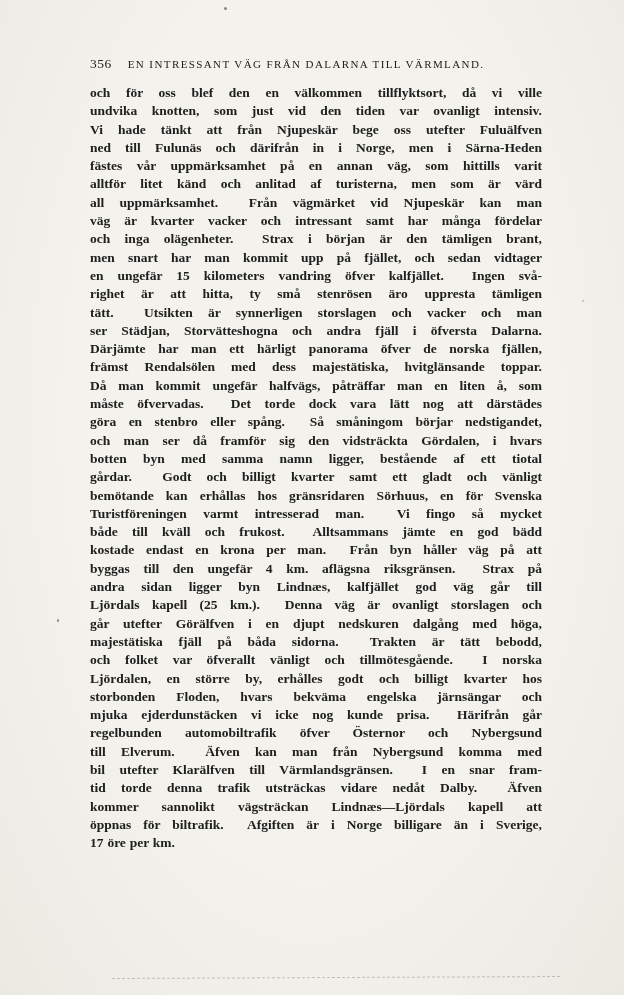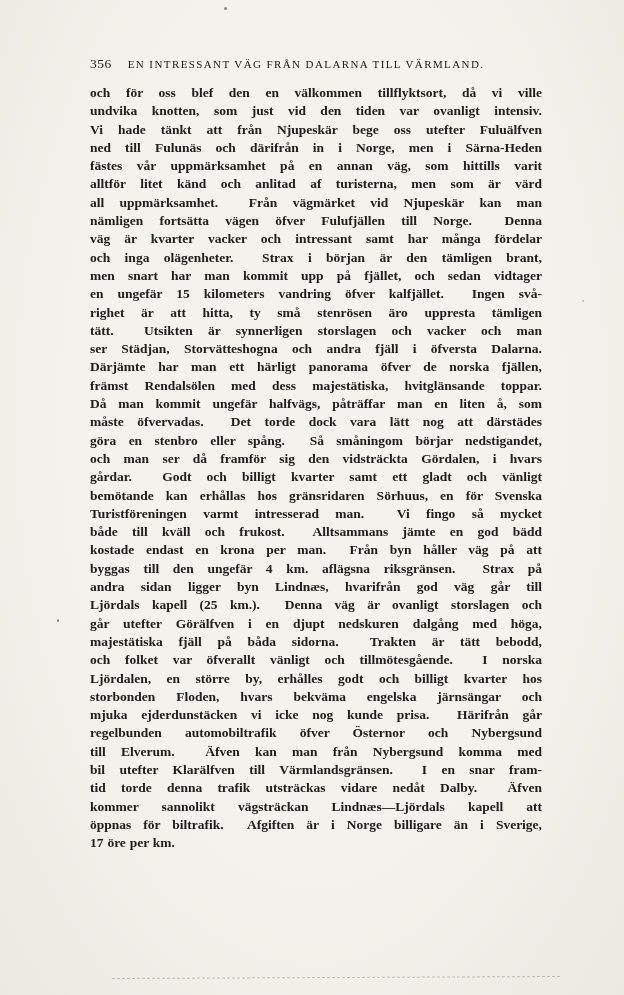--- a/index.html
+++ b/index.html
@@ -81,41 +81,41 @@
     </div>
 
     <div class="body-text">
         <div class="text-line">och för oss blef den en välkommen tillflyktsort, då vi ville</div>
         <div class="text-line">undvika knotten, som just vid den tiden var ovanligt intensiv.</div>
         <div class="text-line">Vi hade tänkt att från Njupeskär bege oss utefter Fuluälfven</div>
         <div class="text-line">ned till Fulunäs och därifrån in i Norge, men i Särna-Heden</div>
         <div class="text-line">fästes vår uppmärksamhet på en annan väg, som hittills varit</div>
         <div class="text-line">alltför litet känd och anlitad af turisterna, men som är värd</div>
         <div class="text-line">all uppmärksamhet.  Från vägmärket vid Njupeskär kan man</div>
-        <div class="text-line">nämligen fortsätta vägen öfver Fulufjällen till Norge.  Denna</div>
         <div class="text-line">väg är kvarter vacker och intressant samt har många fördelar</div>
         <div class="text-line">och inga olägenheter.  Strax i början är den tämligen brant,</div>
         <div class="text-line">men snart har man kommit upp på fjället, och sedan vidtager</div>
         <div class="text-line">en ungefär 15 kilometers vandring öfver kalfjället.  Ingen svå-</div>
         <div class="text-line">righet är att hitta, ty små stenrösen äro uppresta tämligen</div>
         <div class="text-line">tätt.  Utsikten är synnerligen storslagen och vacker och man</div>
         <div class="text-line">ser Städjan, Storvätteshogna och andra fjäll i öfversta Dalarna.</div>
         <div class="text-line">Därjämte har man ett härligt panorama öfver de norska fjällen,</div>
         <div class="text-line">främst Rendalsölen med dess majestätiska, hvitglänsande toppar.</div>
         <div class="text-line">Då man kommit ungefär halfvägs, påträffar man en liten å, som</div>
         <div class="text-line">måste öfvervadas.  Det torde dock vara lätt nog att därstädes</div>
         <div class="text-line">göra en stenbro eller spång.  Så småningom börjar nedstigandet,</div>
         <div class="text-line">och man ser då framför sig den vidsträckta Gördalen, i hvars</div>
+        <div class="text-line">botten byn med samma namn ligger, bestående af ett tiotal</div>
         <div class="text-line">gårdar.  Godt och billigt kvarter samt ett gladt och vänligt</div>
         <div class="text-line">bemötande kan erhållas hos gränsridaren Sörhuus, en för Svenska</div>
         <div class="text-line">Turistföreningen varmt intresserad man.  Vi fingo så mycket</div>
         <div class="text-line">både till kväll och frukost.  Alltsammans jämte en god bädd</div>
         <div class="text-line">kostade endast en krona per man.  Från byn håller väg på att</div>
         <div class="text-line">byggas till den ungefär 4 km. aflägsna riksgränsen.  Strax på</div>
-        <div class="text-line">andra sidan ligger byn Lindnæs, hvarifrån god väg går till</div>
+        <div class="text-line">andra sidan ligger byn Lindnæs, kalfjället god väg går till</div>
         <div class="text-line">Ljördals kapell (25 km.).  Denna väg är ovanligt storslagen och</div>
         <div class="text-line">går utefter Görälfven i en djupt nedskuren dalgång med höga,</div>
         <div class="text-line">majestätiska fjäll på båda sidorna.  Trakten är tätt bebodd,</div>
         <div class="text-line">och folket var öfverallt vänligt och tillmötesgående.  I norska</div>
         <div class="text-line">Ljördalen, en större by, erhålles godt och billigt kvarter hos</div>
         <div class="text-line">storbonden Floden, hvars bekväma engelska järnsängar och</div>
         <div class="text-line">mjuka ejderdunstäcken vi icke nog kunde prisa.  Härifrån går</div>
         <div class="text-line">regelbunden automobiltrafik öfver Östernor och Nybergsund</div>
         <div class="text-line">till Elverum.  Äfven kan man från Nybergsund komma med</div>
         <div class="text-line">bil utefter Klarälfven till Värmlandsgränsen.  I en snar fram-</div>

